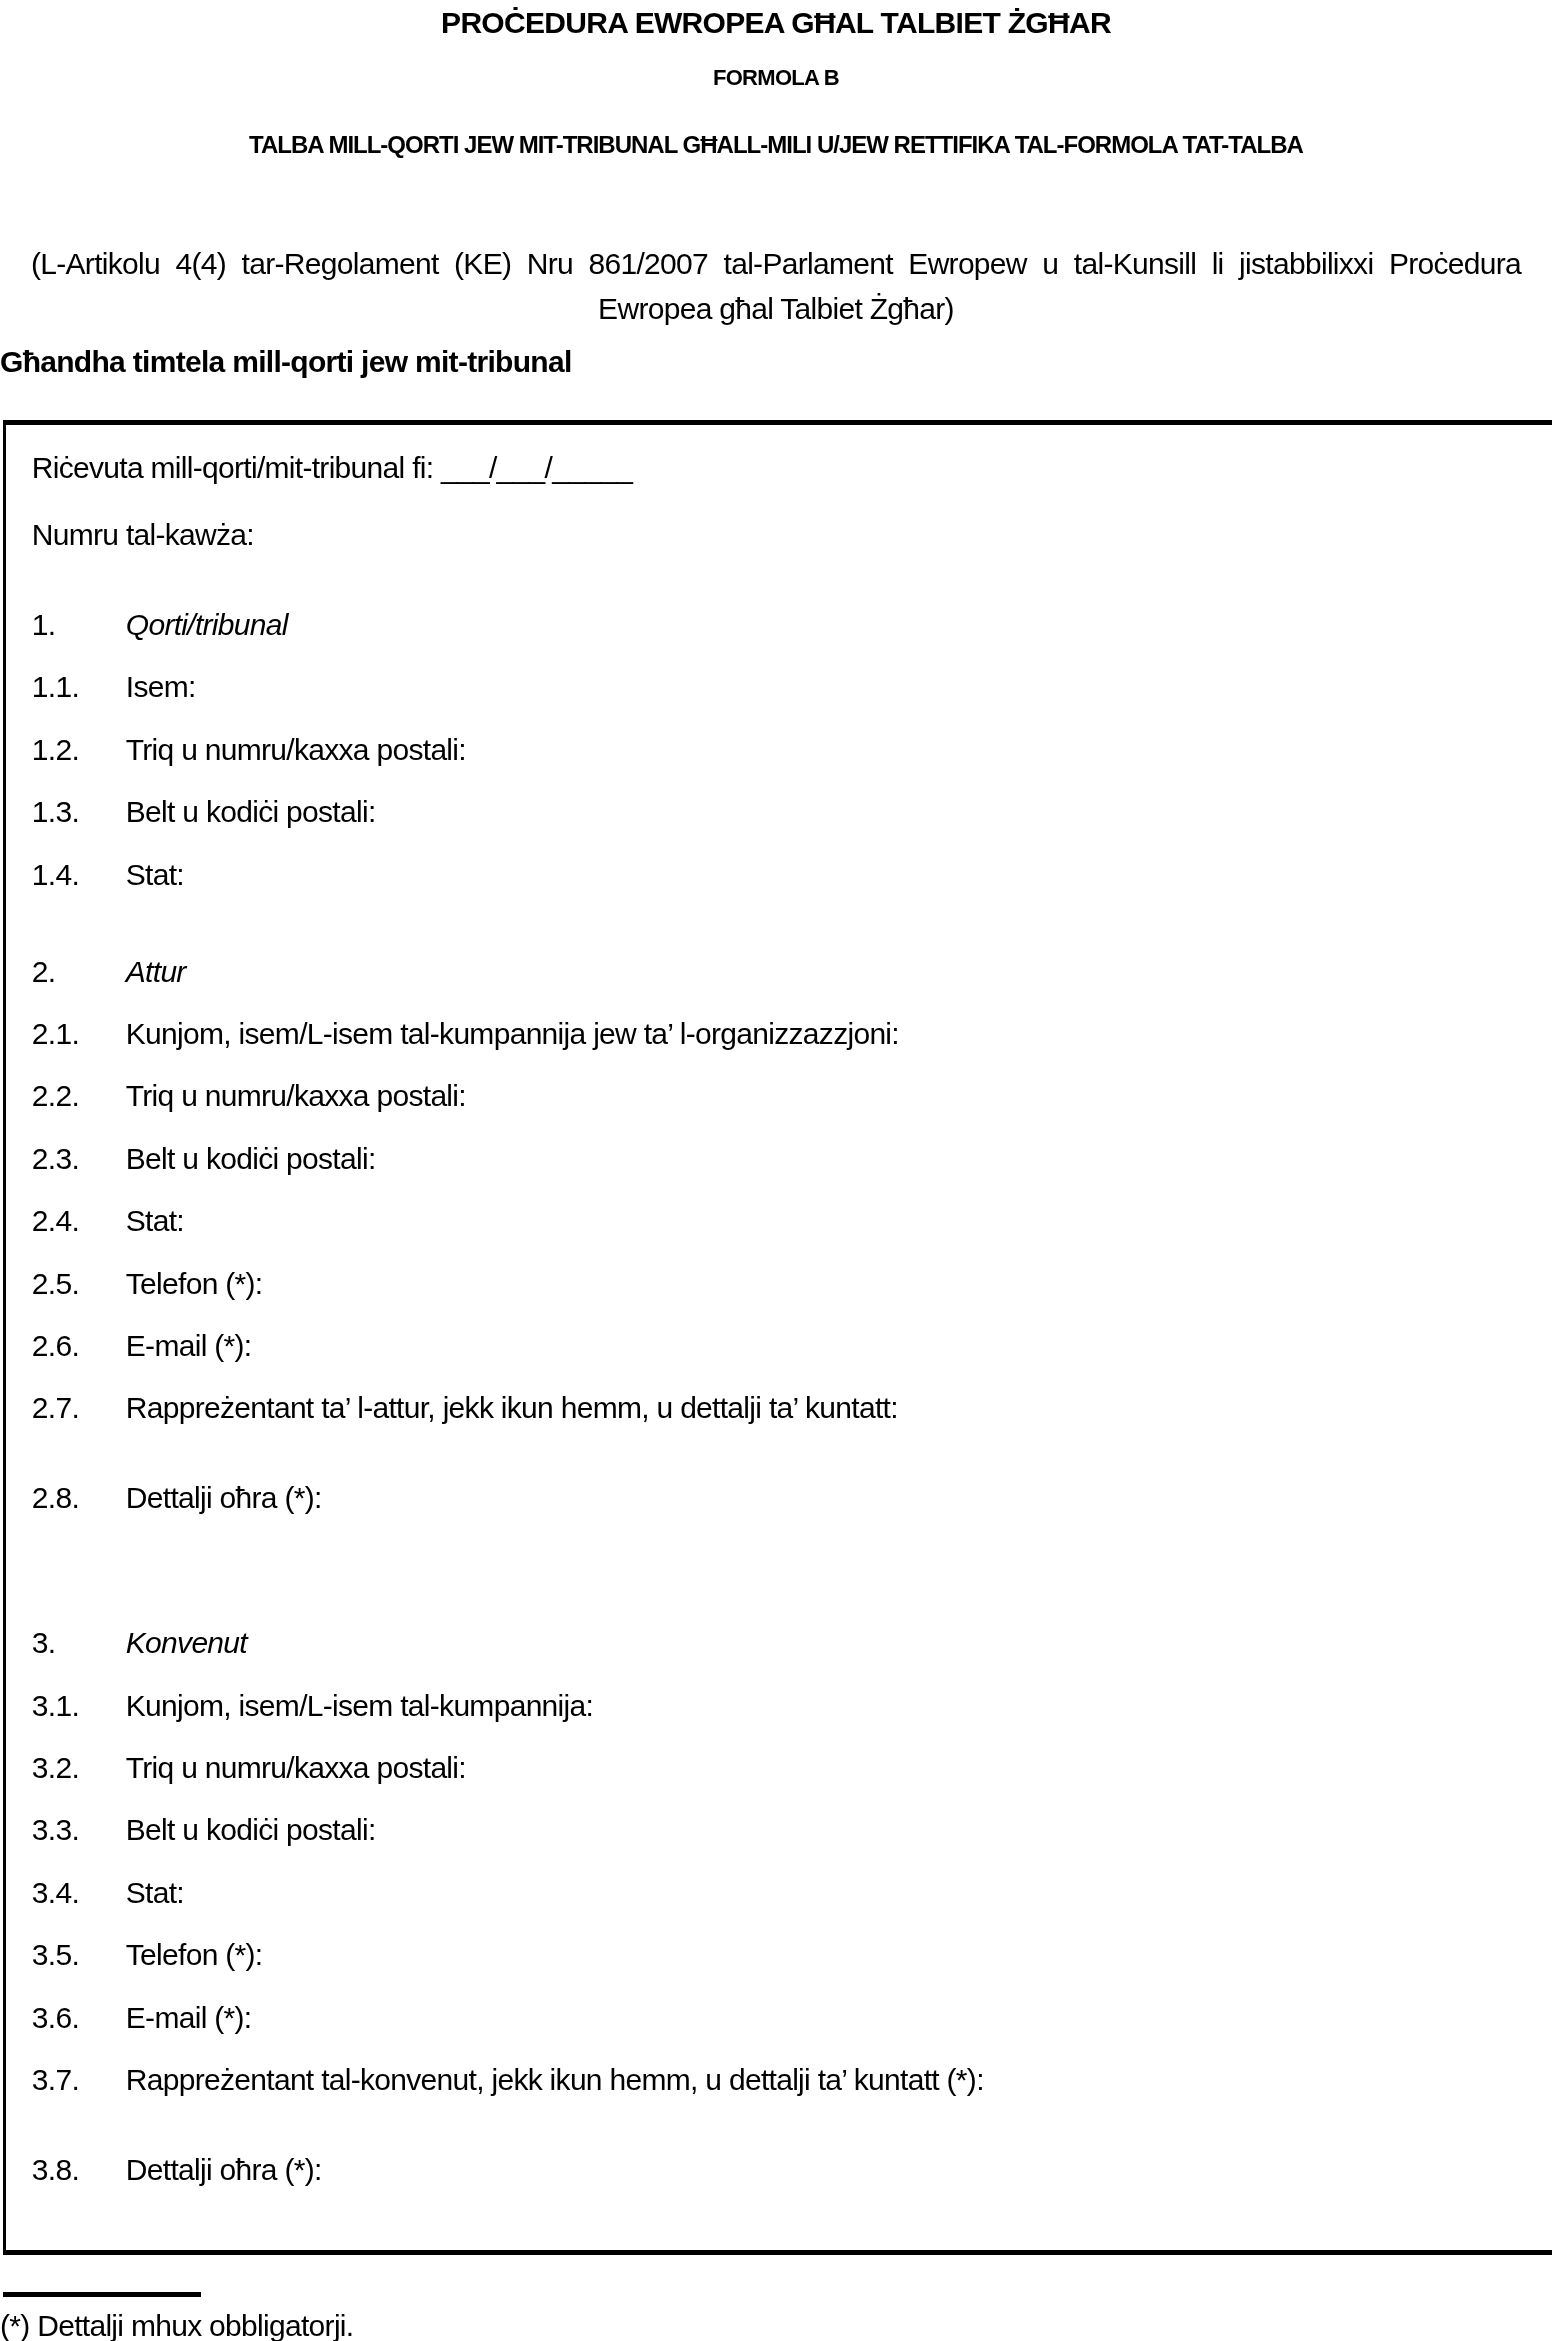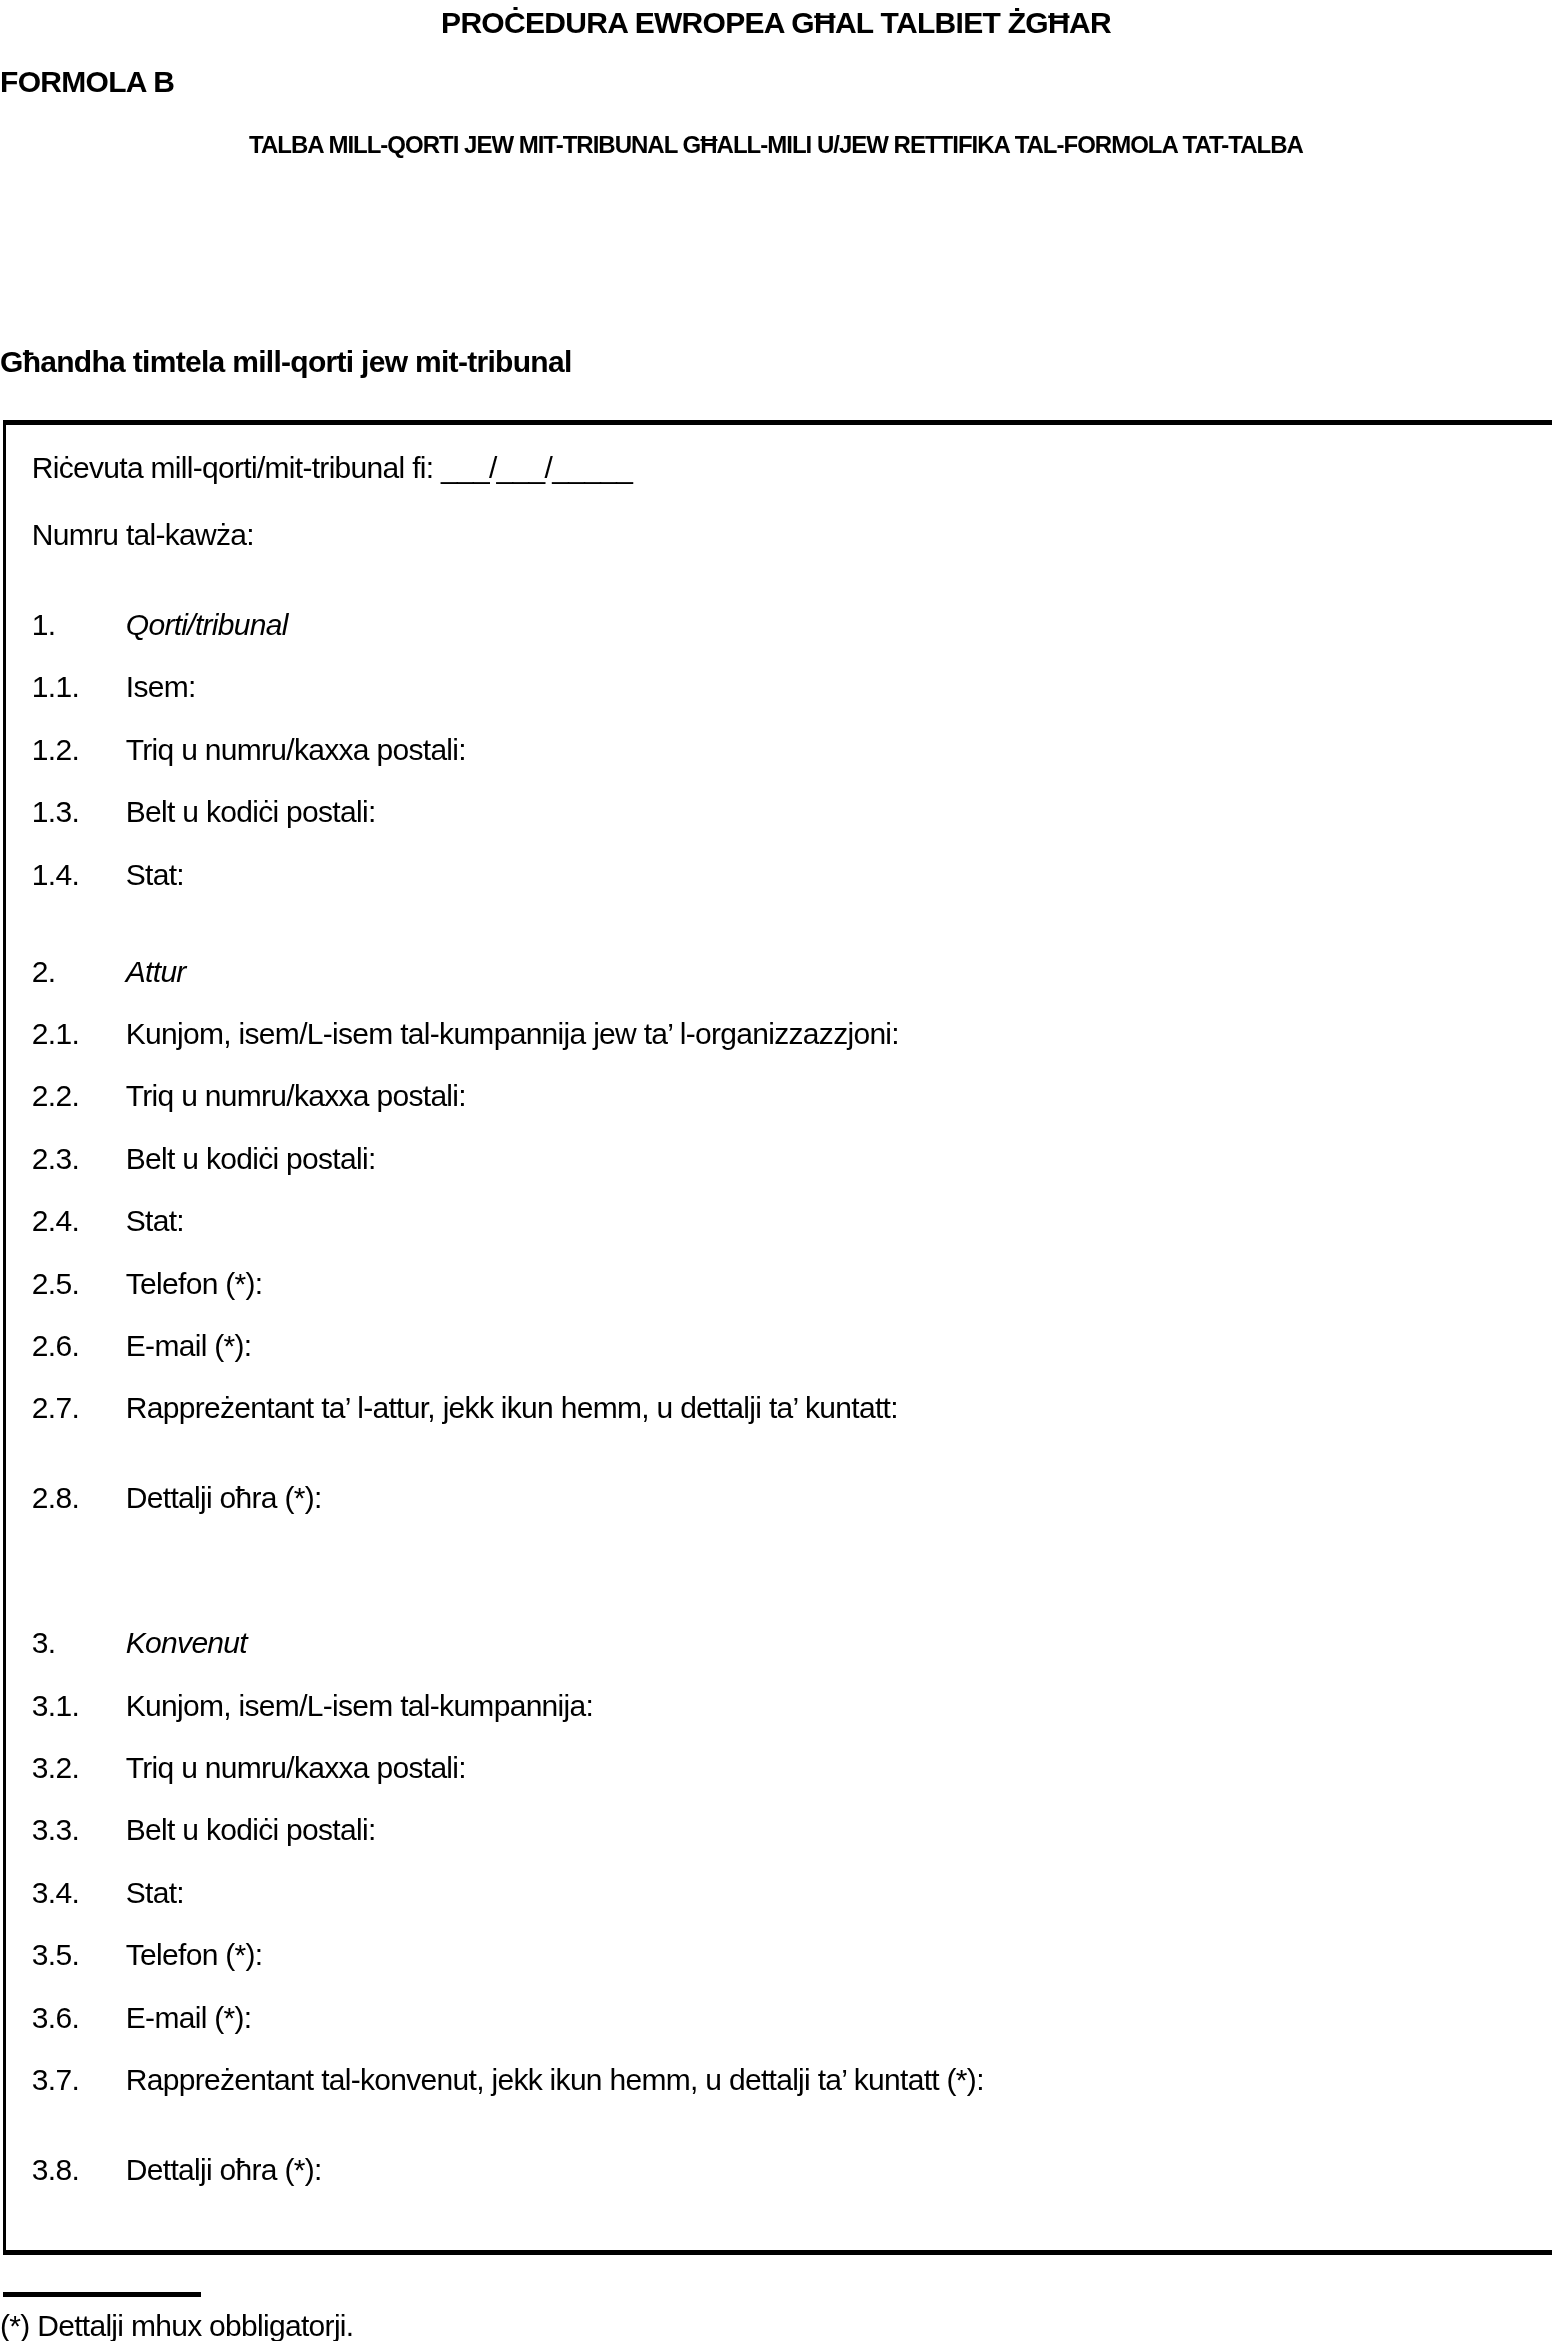--- a/index.html
+++ b/index.html
@@ -15,21 +15,21 @@
     overflow: hidden;
   }
 
   .title1 {
     position: absolute; top: 5.5px; left: 0; right: 0;
     font-size: 30px; font-weight: bold; text-align: center;
     white-space: nowrap;
   }
   .title2 {
     position: absolute; top: 65px; left: 0; right: 0;
-    font-size: 30px; font-weight: bold; 
+    font-size: 22px; font-weight: bold; text-align: center;
   }
   .title3 {
     position: absolute; top: 131px; left: 0; right: 0;
     font-size: 24px; font-weight: bold; text-align: center;
     white-space: nowrap; letter-spacing: -1px;
   }
   .legal-basis {
     position: absolute; top: 241px; left: 31px; right: 31px;
     font-size: 30px; line-height: 45px;
     text-align: justify; text-align-last: center;
@@ -78,20 +78,21 @@
   }
 </style>
 </head>
 <body>
 
 <div class="page">
 
   <div class="title1">PROĊEDURA EWROPEA GĦAL TALBIET ŻGĦAR</div>
   <div class="title2">FORMOLA B</div>
   <div class="title3">TALBA MILL-QORTI JEW MIT-TRIBUNAL GĦALL-MILI U/JEW RETTIFIKA TAL-FORMOLA TAT-TALBA</div>
+  <div class="legal-basis">(L-Artikolu 4(4) tar-Regolament (KE) Nru 861/2007 tal-Parlament Ewropew u tal-Kunsill li jistabbilixxi Proċedura Ewropea għal Talbiet Żgħar)</div>
   <div class="fill-instruction">Għandha timtela mill-qorti jew mit-tribunal</div>
 
   <div class="main-box">
 
     <div class="row">
       <span class="lbl"><span>Riċevuta mill-qorti/mit-tribunal fi:</span>&nbsp;<span class="blanks">___/___/_____</span></span>
     </div>
 
     <div class="row first">
       <span class="lbl">Numru tal-kawża:</span>

